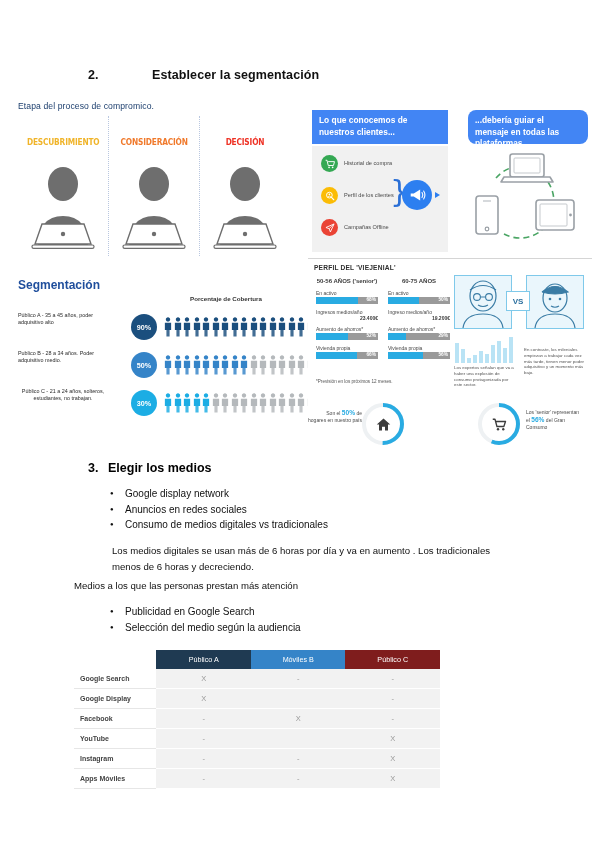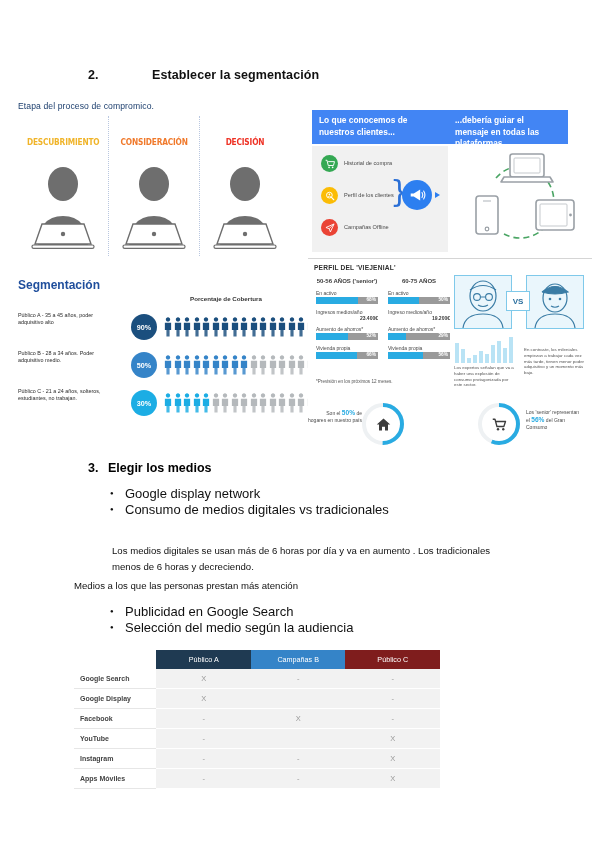--- a/index.html
+++ b/index.html
@@ -20,21 +20,21 @@
   .f-label{font-size:9.4px;font-weight:bold;letter-spacing:-0.2px;margin-top:20px;
            font-family:"DejaVu Sans Condensed","Liberation Sans",sans-serif;transform:scaleX(.88);}
   .person{position:absolute;bottom:6px;left:50%;transform:translateX(-50%);}
 
   
   .gpanel{position:absolute;left:312px;top:110px;width:276px;height:142px;}
   .g-head{position:absolute;top:0;height:34px;background:#4285F4;color:#fff;
           font-size:8.4px;font-weight:bold;line-height:11.5px;padding:5px 21px 0 7px;
           box-sizing:border-box;}
   .g-head.left{left:0;width:136px;}
-  .g-head.right{left:136px;width:120px;}
+  .g-head.right{left:156px;width:120px;border-radius:8px;}
   .g-body-left{position:absolute;left:0;top:36px;width:136px;height:106px;background:#f1f1f1;}
   .g-body-right{position:absolute;left:140px;top:36px;width:136px;height:106px;background:#fff;}
   .g-item{position:absolute;left:9px;display:flex;align-items:center;gap:6px;}
   .g-dot{width:17px;height:17px;border-radius:50%;display:flex;align-items:center;
          justify-content:center;color:#fff;font-size:9px;flex:none;}
   .g-itxt{font-size:5.6px;color:#4a4a4a;line-height:7.5px;width:58px;}
 
   .brace{position:absolute;left:78px;top:28px;font-size:30px;color:#2a6fd6;
          font-family:"DejaVu Sans",sans-serif;}
   .megaphone{position:absolute;left:90px;top:34px;width:30px;height:30px;border-radius:50%;
@@ -85,21 +85,21 @@
             align-items:center;justify-content:center;font-size:15px;color:#3d3d3d;}
   .donut-txt{position:absolute;top:150px;width:54px;font-size:5px;color:#4a4a4a;line-height:7px;}
   .donut-txtA{left:0;text-align:right;}
   .donut-txtB{left:218px;text-align:left;}
   .donut-txt b{color:#29abe2;font-size:6.6px;}
 
   
   .sec3-num{position:absolute;left:88px;top:461px;font-size:12.5px;font-weight:bold;}
   .sec3-txt{position:absolute;left:108px;top:461px;font-size:12.5px;font-weight:bold;}
   .bullets{position:absolute;list-style:none;margin:0;padding:0;}
-  .bullets li{position:relative;font-size:13px;line-height:15.5px;color:#111;padding-left:17px;}
+  .bullets li{position:relative;font-size:10px;line-height:15.5px;color:#111;padding-left:17px;}
   .bullets li:before{content:"\25CF";position:absolute;left:2px;top:0;font-size:6px;line-height:15.5px;}
   .para{position:absolute;font-size:9.6px;line-height:15.5px;color:#111;}
 
   
   .mtable{position:absolute;left:74px;top:650px;width:366px;border-collapse:collapse;}
   .mtable th,.mtable td{font-size:7.2px;padding:0;height:19px;vertical-align:middle;}
   .mtable th.blank{width:82px;background:#fff;border:none;}
   .mtable th.hd{color:#fff;font-weight:normal;text-align:center;width:94px;}
   .mtable td.rowlbl{background:#fff;color:#444;font-weight:bold;font-size:7px;
                     padding-left:6px;border-bottom:1px solid #e6e6e6;}
@@ -327,21 +327,21 @@
           <path d="M4.6 0 C6 0 7.1 1.1 7.1 2.5 C7.1 3.9 6 5 4.6 5 C3.2 5 2.1 3.9 2.1 2.5 C2.1 1.1 3.2 0 4.6 0 Z M1 6.4 h7.2 v8.2 h-1.9 v7.4 h-1.5 v-7.4 h-0.4 v7.4 h-1.5 v-7.4 h-1.9 z" fill="#B5B9BC"></path>
         </svg>
         <svg width="8" height="22" viewBox="0 0 9.2 22.4">
           <path d="M4.6 0 C6 0 7.1 1.1 7.1 2.5 C7.1 3.9 6 5 4.6 5 C3.2 5 2.1 3.9 2.1 2.5 C2.1 1.1 3.2 0 4.6 0 Z M1 6.4 h7.2 v8.2 h-1.9 v7.4 h-1.5 v-7.4 h-0.4 v7.4 h-1.5 v-7.4 h-1.9 z" fill="#B5B9BC"></path>
         </svg>
         <svg width="8" height="22" viewBox="0 0 9.2 22.4">
           <path d="M4.6 0 C6 0 7.1 1.1 7.1 2.5 C7.1 3.9 6 5 4.6 5 C3.2 5 2.1 3.9 2.1 2.5 C2.1 1.1 3.2 0 4.6 0 Z M1 6.4 h7.2 v8.2 h-1.9 v7.4 h-1.5 v-7.4 h-0.4 v7.4 h-1.5 v-7.4 h-1.9 z" fill="#B5B9BC"></path>
         </svg>
       </div>
   </div>
-  <div class="seg-row" style="top:388px;">
+  <div class="seg-row" style="top:388px;text-align:center;">
     <div class="seg-desc">Público C - 21 a 24 años, solteros, estudiantes, no trabajan.</div>
     <div class="seg-bubble" style="background:#1CADE4">30%</div>
     <div class="seg-people">
         <svg width="8" height="22" viewBox="0 0 9.2 22.4">
           <path d="M4.6 0 C6 0 7.1 1.1 7.1 2.5 C7.1 3.9 6 5 4.6 5 C3.2 5 2.1 3.9 2.1 2.5 C2.1 1.1 3.2 0 4.6 0 Z M1 6.4 h7.2 v8.2 h-1.9 v7.4 h-1.5 v-7.4 h-0.4 v7.4 h-1.5 v-7.4 h-1.9 z" fill="#1CADE4"></path>
         </svg>
         <svg width="8" height="22" viewBox="0 0 9.2 22.4">
           <path d="M4.6 0 C6 0 7.1 1.1 7.1 2.5 C7.1 3.9 6 5 4.6 5 C3.2 5 2.1 3.9 2.1 2.5 C2.1 1.1 3.2 0 4.6 0 Z M1 6.4 h7.2 v8.2 h-1.9 v7.4 h-1.5 v-7.4 h-0.4 v7.4 h-1.5 v-7.4 h-1.9 z" fill="#1CADE4"></path>
         </svg>
         <svg width="8" height="22" viewBox="0 0 9.2 22.4">
@@ -520,38 +520,39 @@
       </div>
     </div>
     <div class="donut-txt donut-txtB"><span>Los 'senior' representan el </span><b>56%</b><span> del Gran Consumo</span></div>
   </div>
 
   <div class="sec3-num">3.</div>
   <div class="sec3-txt">Elegir los medios</div>
 
   <ul class="bullets" style="left:108px;top:486px;width:400px;">
     <li>Google display network</li>
+    <li>Anuncios en redes sociales</li>
     <li>Consumo de medios digitales vs tradicionales</li>
   </ul>
 
   <div class="para" style="left:112px;top:543px;width:400px;">Los medios digitales se usan más de 6 horas por día y va en aumento . Los tradicionales menos de 6 horas y decreciendo.</div>
 
   <div class="para" style="left:74px;top:578px;width:440px;">Medios a los que las personas prestan más atención</div>
 
   <ul class="bullets" style="left:108px;top:604px;width:400px;">
     <li>Publicidad en Google Search</li>
     <li>Selección del medio según la audiencia</li>
   </ul>
 
   <table class="mtable">
     <thead>
       <tr>
         <th class="blank"></th>
         <th class="hd" style="background:#1F3A52">Público A</th>
-        <th class="hd" style="background:#3584C8">Campañas B</th>
+        <th class="hd" style="background:#3584C8">Móviles B</th>
         <th class="hd" style="background:#7f1d1d">Público C</th>
       </tr>
     </thead>
     <tbody>
       <tr>
         <td class="rowlbl">Google Search</td>
         <td class="cell">X</td>
         <td class="cell">-</td>
         <td class="cell">-</td>
       </tr>

